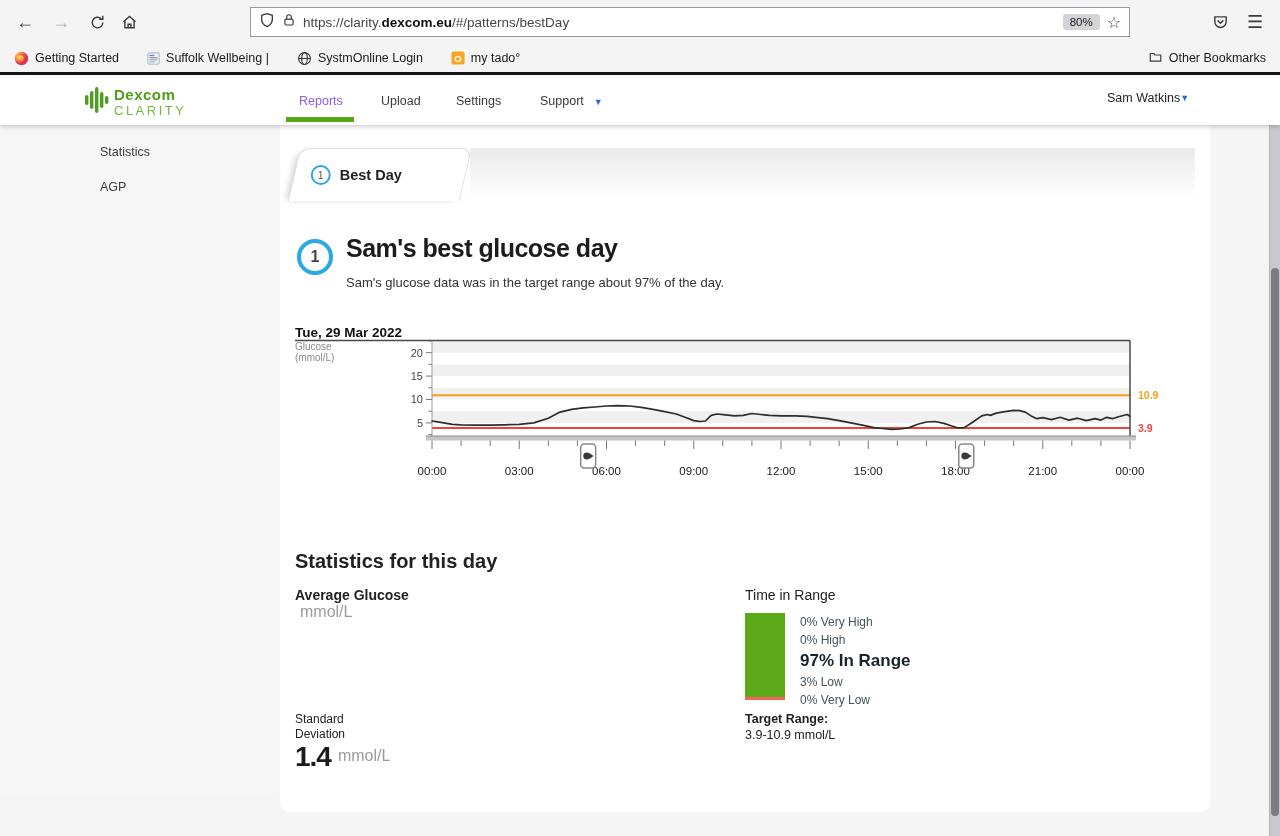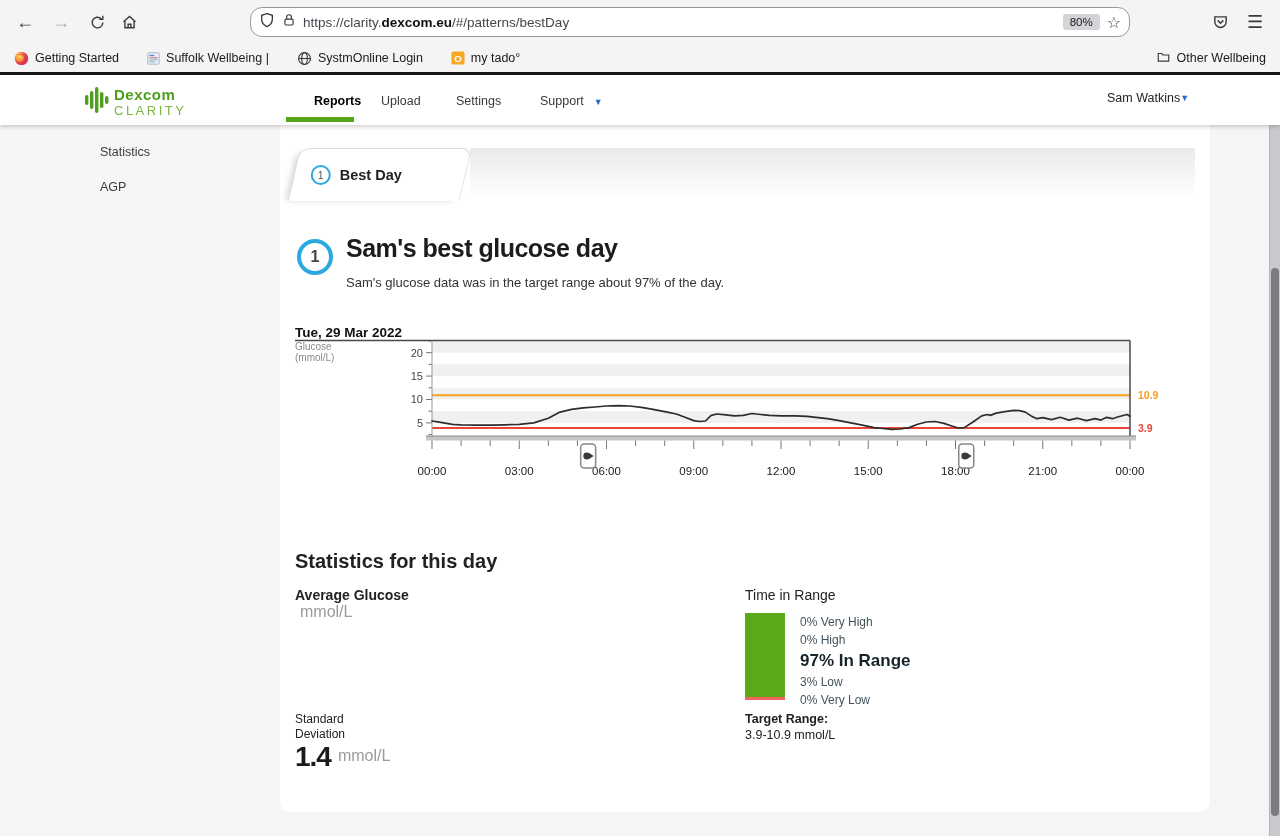--- a/index.html
+++ b/index.html
@@ -6,40 +6,40 @@
   html,body { width:1280px; height:836px; }
   body { font-family:"Liberation Sans", sans-serif; }
   #screen { position:relative; width:1280px; height:836px; background:#f5f5f6; overflow:hidden; }
 
   
   #toolbar { position:absolute; left:0; top:0; width:1280px; height:44px; background:#f4f4f5; }
   .tbtn { position:absolute; top:8px; width:30px; height:28px; display:flex; align-items:center; justify-content:center;
           border-radius:4px; color:#3b3b3b; font-size:18px; cursor:default; }
   .tbtn.disabled { color:#b0b0b5; }
   #urlbar { position:absolute; left:250px; top:7px; width:880px; height:30px; background:#fff;
-            border:1px solid #9898a0; border-radius:12px; display:flex; align-items:center; padding:0 8px; gap:7px; }
+            border:1px solid #9898a0; border-radius:0; display:flex; align-items:center; padding:0 8px; gap:7px; }
   #url-text { font-size:13.5px; color:#45454d; white-space:nowrap; overflow:hidden; flex:1; }
   #url-text .domain { color:#0f0f14; font-weight:bold; }
   .zoom-badge { background:#d4d4d8; color:#1a1a1a; font-size:11.5px; padding:2px 7px; border-radius:3px; }
   .star { font-size:16px; color:#3b3b3b; }
   #bookmarks-bar { position:absolute; left:0; top:44px; width:1280px; height:28px; background:#f4f4f5;
                    display:flex; align-items:center; padding-left:14px; }
   .bm { display:flex; align-items:center; gap:6px; margin-right:28px; font-size:12.5px; color:#1a1a1a; }
   #other-bookmarks { position:absolute; right:14px; top:44px; height:28px; display:flex; align-items:center; gap:6px;
                      font-size:12.5px; color:#1a1a1a; }
   #chrome-separator { position:absolute; left:0; top:72px; width:1280px; height:3px; background:#141618; }
 
   
   #app-header { position:absolute; left:0; top:75px; width:1280px; height:50px; background:#fff;
                 box-shadow:0 2px 4px rgba(0,0,0,.18); z-index:5; }
   #logo { position:absolute; left:85px; top:9px; display:flex; align-items:center; gap:5px; }
   #logo .wordmark div:first-child { font-size:15px; font-weight:bold; color:#4f9e1d; letter-spacing:.5px; }
   #logo .wordmark div:last-child  { font-size:13px; color:#79b541; letter-spacing:2.5px; margin-top:0px; }
   .nav-item { position:absolute; top:19px; font-size:12.5px; color:#3a3a3a; cursor:default; }
-  .nav-item.active { font-weight:bold; color:#000000;margin-left:15px; }
+  .nav-item.active { font-weight:normal; color:#8b5cf6; }
   #nav-underline { position:absolute; left:286px; top:42px; width:68px; height:5px; background:#56a617; }
   .dd-triangle { color:#2b6bd0; font-size:9px; }
   #user-menu { position:absolute; left:1107px; top:16px; font-size:12.5px; font-weight:normal; color:#222;
                display:flex; align-items:center; }
 
   
   #sidebar { position:absolute; left:0; top:108px; width:279px; height:687px; background:#f6f6f7; }
   .side-item { position:absolute; left:100px; font-size:12.5px; color:#3c3c3c; cursor:default; }
 
   #card { position:absolute; left:280px; top:125px; width:930px; height:687px; background:#fff;
@@ -183,21 +183,21 @@
         </span>
         <span>my tado°</span>
       </div>
     </div>
   <div id="other-bookmarks">
     <span>
       <svg width="15" height="14" viewBox="0 0 24 24" fill="none" stroke="#3b3b3b" stroke-width="2">
         <path d="M3 6.5V19h18V8.5h-10l-2-2.5H3z"></path>
       </svg>
     </span>
-    <span>Other Wellbeing</span>
+    <span>Other Bookmarks</span>
   </div>
   <div id="chrome-separator"></div>
 
   <div id="app-header">
     <div id="logo">
       <span>
         <svg width="24" height="32" viewBox="0 0 24 32">
           <g fill="#4f9e1d">
             <rect x="0" y="11" width="3.4" height="10" rx="1.7"></rect>
             <rect x="5" y="7" width="3.4" height="18" rx="1.7"></rect>

